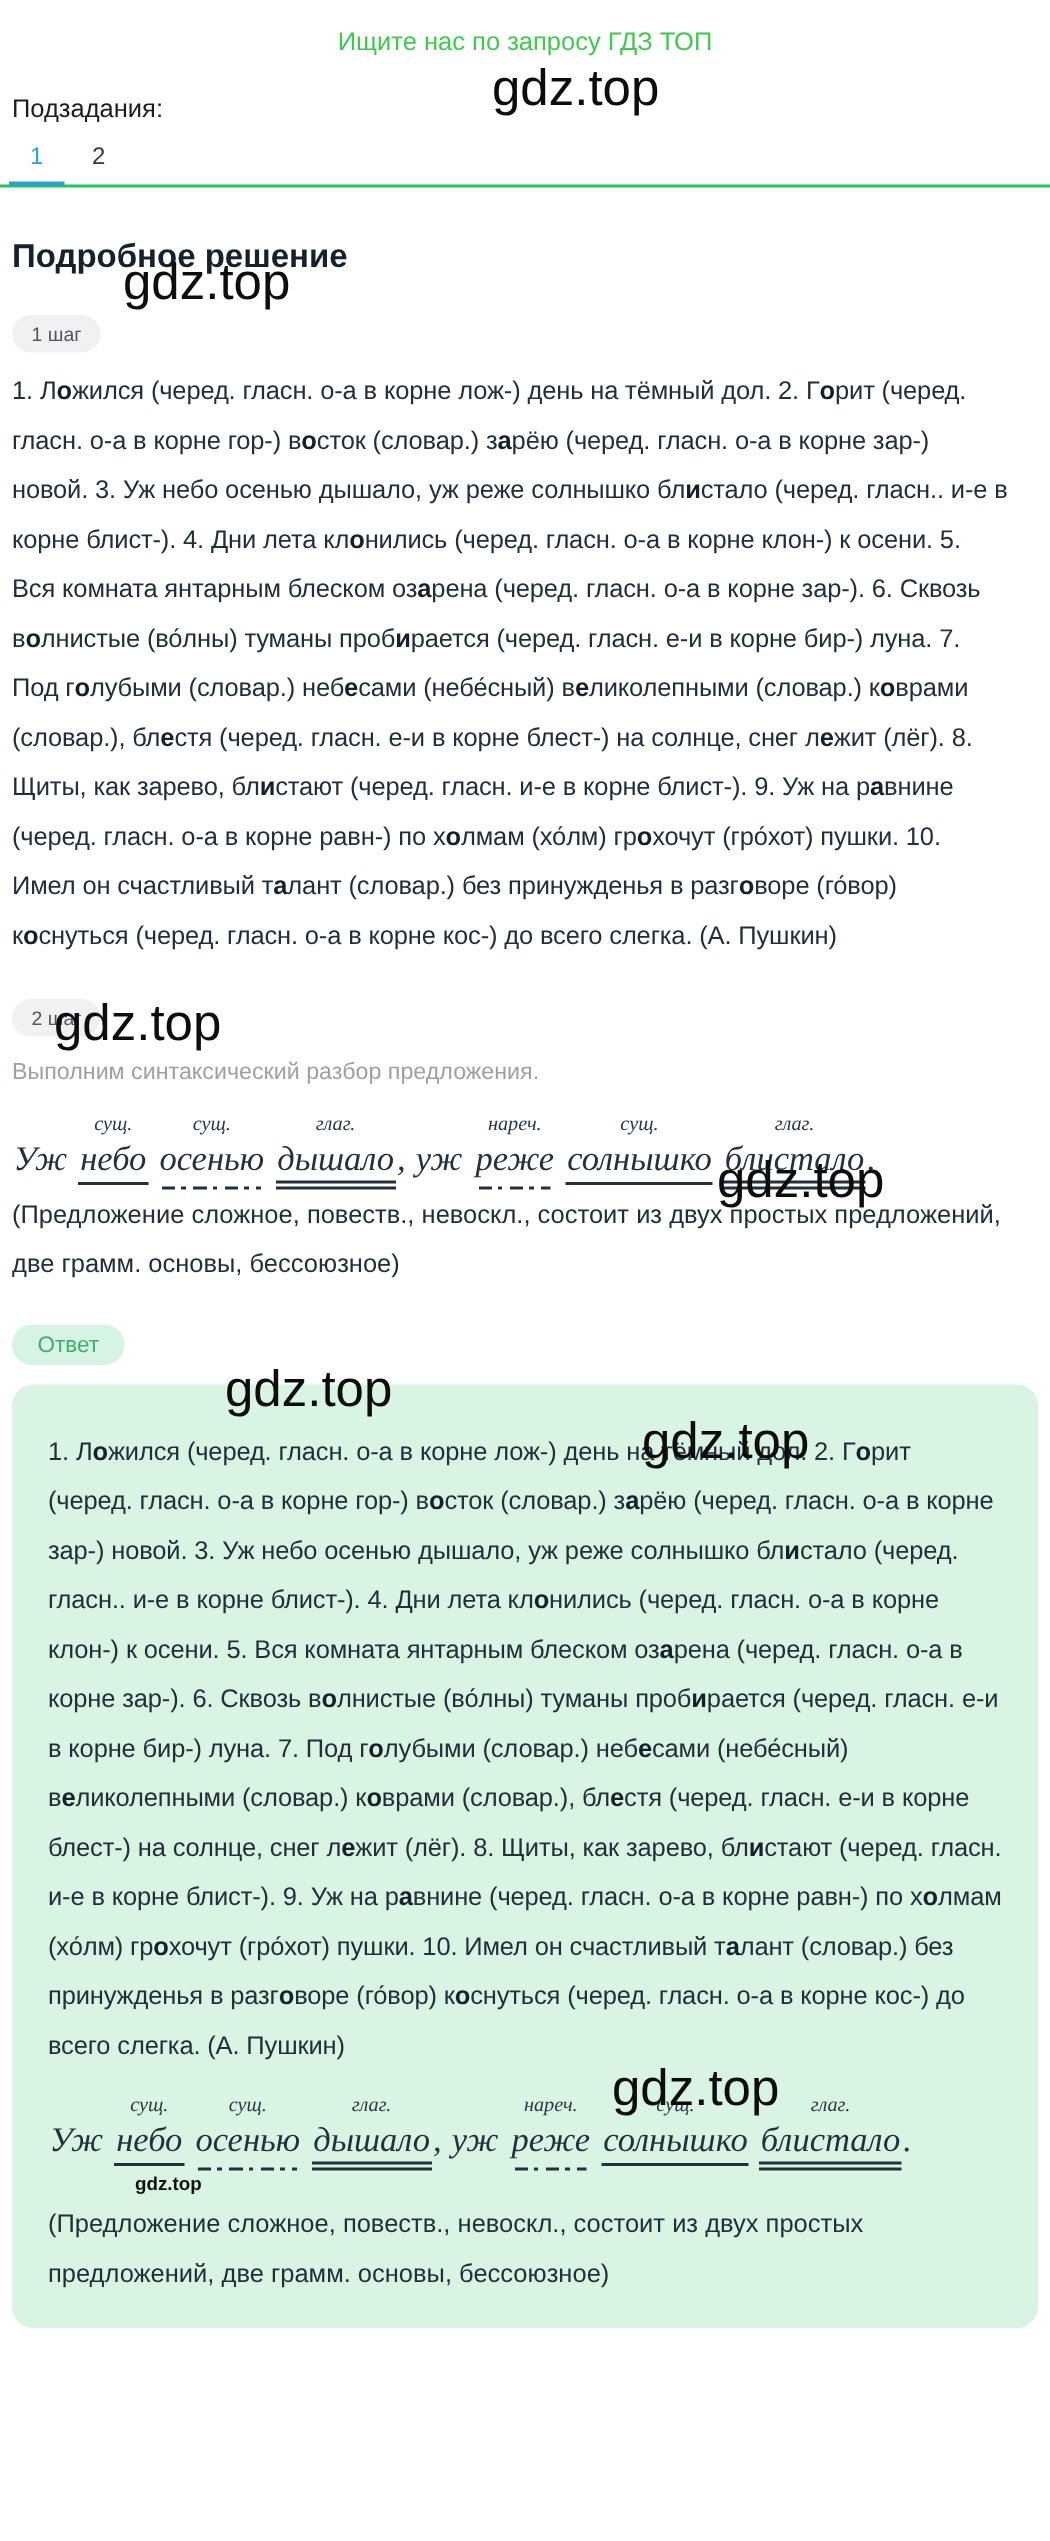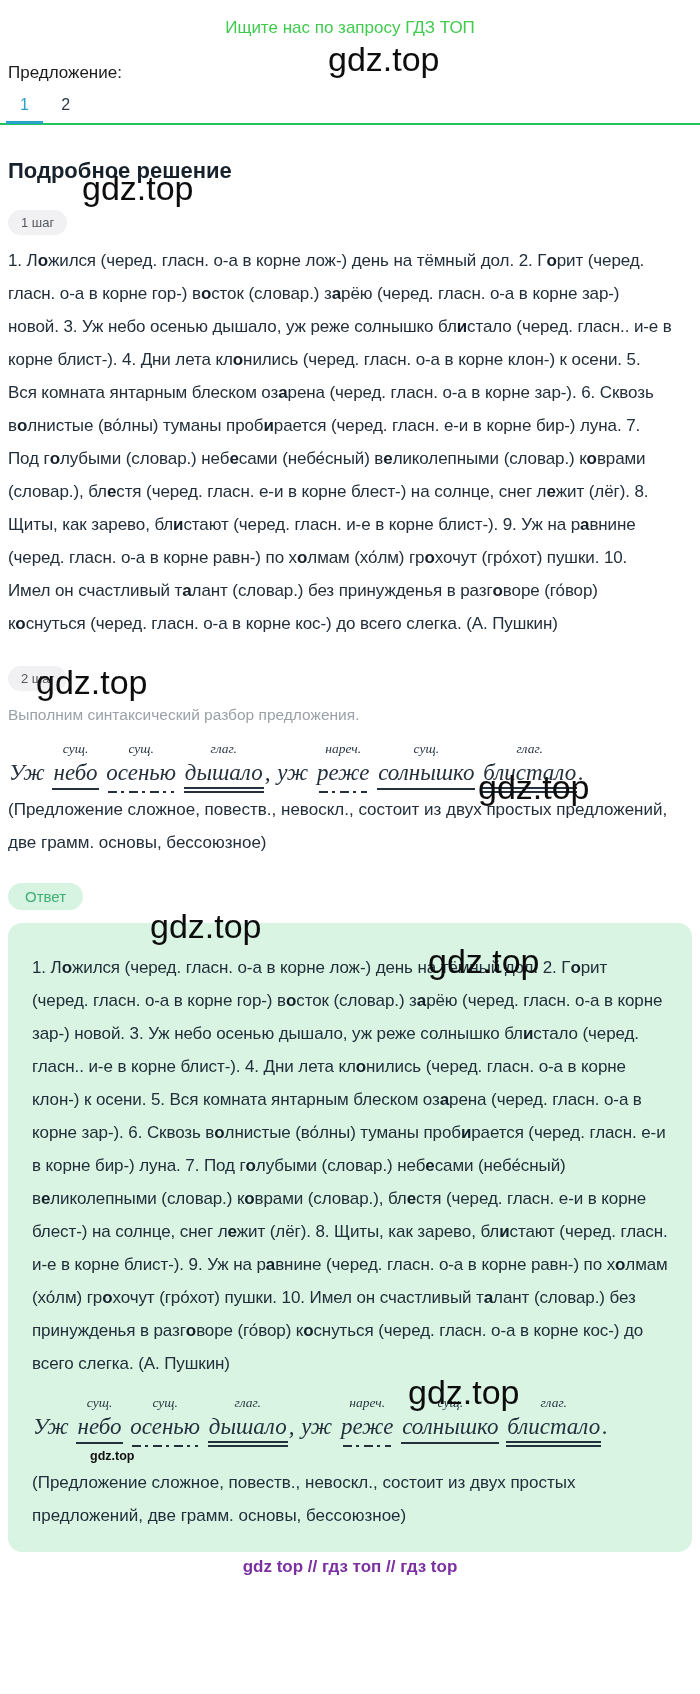--- a/index.html
+++ b/index.html
@@ -58,21 +58,21 @@
   .wm-box-top{top:-16px;left:142px;}
   .wm-box-mid{top:450px;left:400px;}
 </style>
 </head>
 <body>
 
 <div class="page">
 
   <a class="promo" href="#">Ищите нас по запросу ГДЗ ТОП</a>
 
-  <div class="subtasks-label">Предложение:</div>
+  <div class="subtasks-label">Подзадания:</div>
 
   <div class="tabs">
     <span class="tab active">1</span>
     <span class="tab">2</span>
   </div>
 
   <h1 class="solution-title">Подробное решение</h1>
 
   <span class="step-badge">1 шаг</span>
 
@@ -101,21 +101,20 @@
 
     <div class="syntax-par">
       <span><span class="tok"><span class="tok-word u-none">Уж</span></span><span class="tok-suffix"> </span><span class="tok"><span class="tok-label">сущ.</span><span class="tok-word u-solid">небо</span></span><span class="tok-suffix"> </span><span class="tok"><span class="tok-label">сущ.</span><span class="tok-word u-dashdot">осенью</span></span><span class="tok-suffix"> </span><span class="tok"><span class="tok-label">глаг.</span><span class="tok-word u-double">дышало</span></span><span class="tok-suffix">, </span><span class="tok"><span class="tok-word u-none">уж</span></span><span class="tok-suffix"> </span><span class="tok"><span class="tok-label">нареч.</span><span class="tok-word u-dashdot">реже</span></span><span class="tok-suffix"> </span><span class="tok"><span class="tok-label">сущ.</span><span class="tok-word u-solid">солнышко</span></span><span class="tok-suffix"> </span><span class="tok"><span class="tok-label">глаг.</span><span class="tok-word u-double">блистало</span></span><span class="tok-suffix">. </span></span>
     </div>
 
     <div class="wm-tiny">gdz.top</div>
 
     <div class="analysis-block">(Предложение сложное, повеств., невоскл., состоит из двух простых предложений, две грамм. основы, бессоюзное)</div>
   </div>
 
-  <div class="footer">gdz top  //  гдз топ  //  гдз top</div>
 
   
   <span class="wm wm1">gdz.top</span>
   <span class="wm wm2">gdz.top</span>
   <span class="wm wm3">gdz.top</span>
   <span class="wm wm4">gdz.top</span>
   <span class="wm wm5">gdz.top</span>
 
 </div>
 

